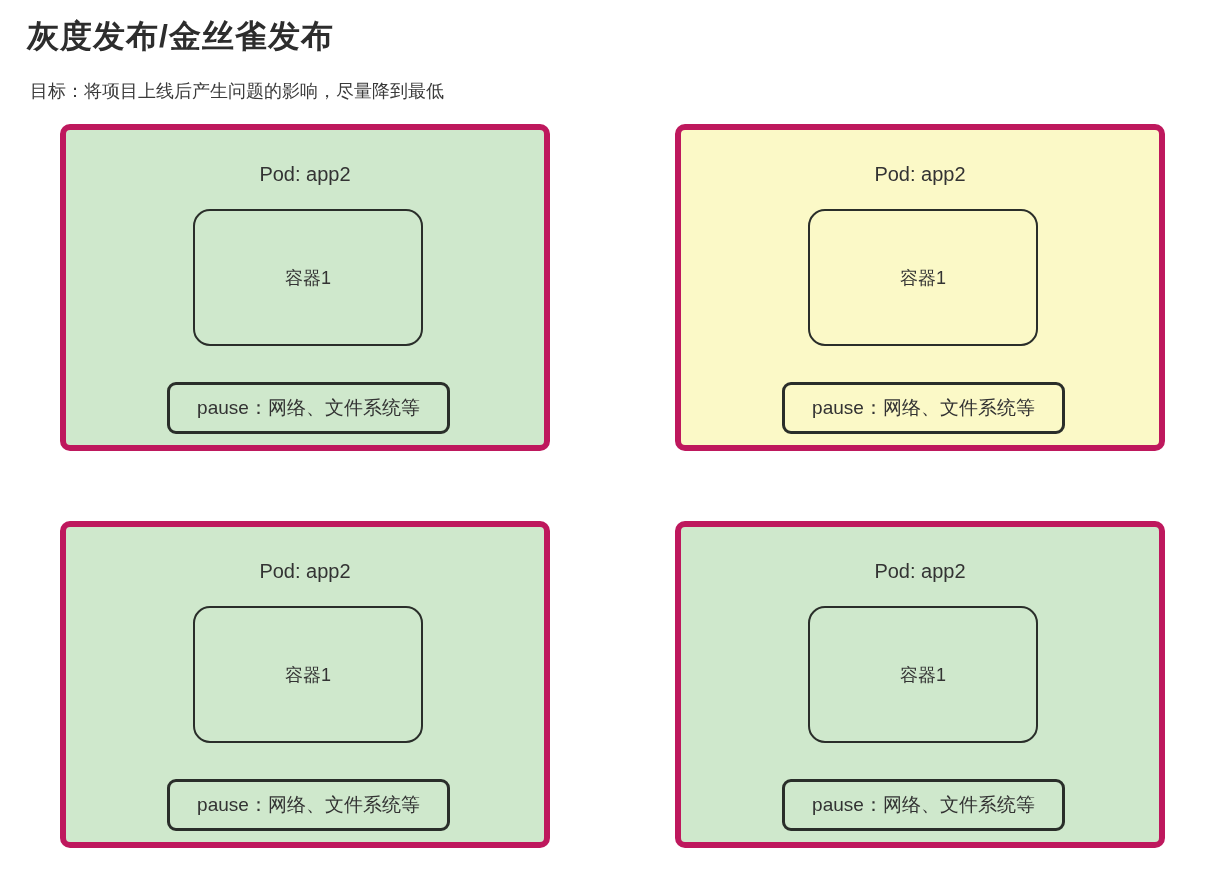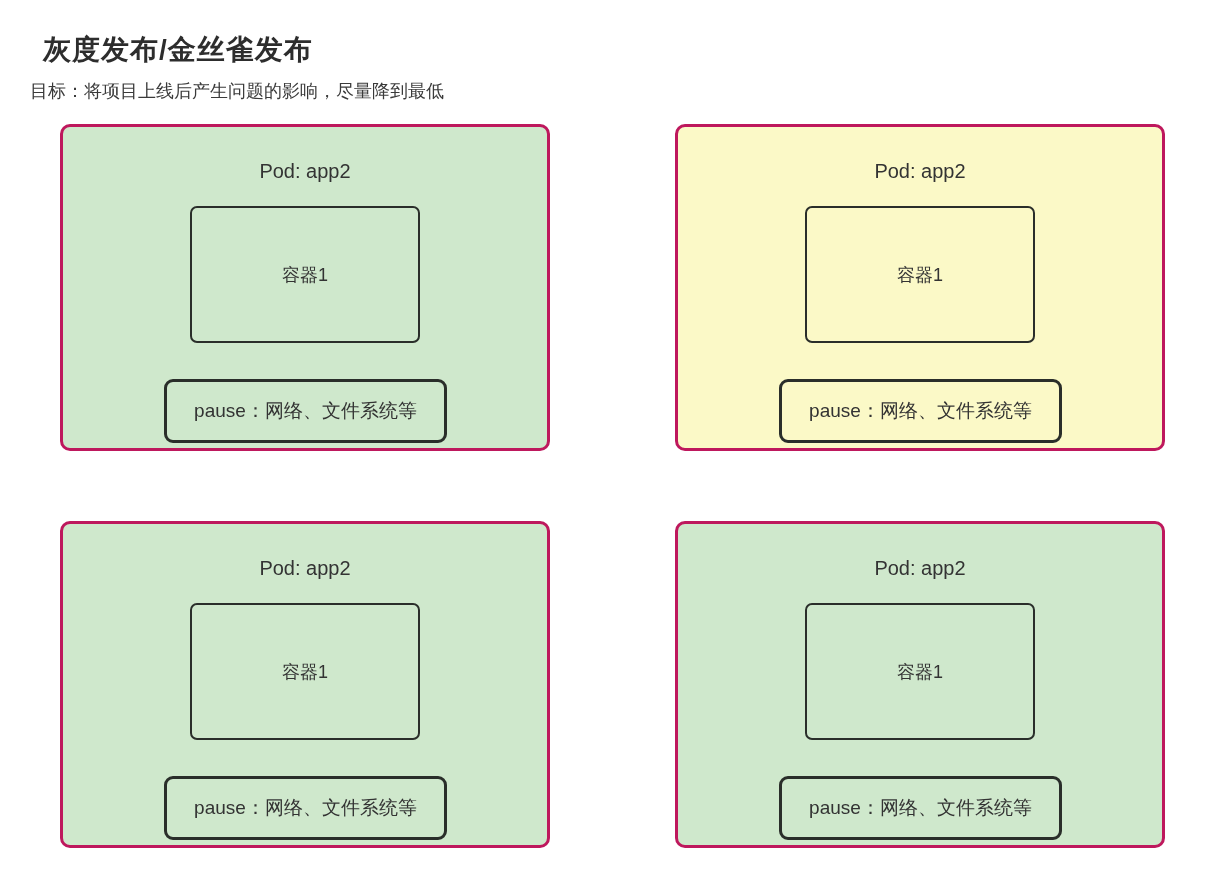--- a/index.html
+++ b/index.html
@@ -14,22 +14,22 @@
     background: #ffffff;
     overflow: hidden;
     font-family: "Liberation Sans", "DejaVu Sans", sans-serif;
   }
 
   
   .page-title {
     position: absolute;
     left: 27px;
     top: 16px;
-    margin: 16px;
-    font-size: 28px;
+    margin: 0;
+    font-size: 32px;
     font-weight: 700;
     color: #2d2d2d;
     letter-spacing: 1px;
     line-height: 1.25;
   }
   .page-subtitle {
     position: absolute;
     left: 26px;
     top: 76px;
     margin: 4px;
@@ -38,21 +38,21 @@
     color: #3a3a3a;
     line-height: 1.3;
   }
 
   
   .pod {
     position: absolute;
     width: 490px;
     height: 327px;
     box-sizing: border-box;
-    border: 3px solid #be185d;
+    border: 6px solid #be185d;
     border-radius: 10px;
     background: var(--fill, #cfe8cc);
   }
   .pod--tl { left: 60px;  top: 124px; }
   .pod--tr { left: 675px; top: 124px; }
   .pod--bl { left: 60px;  top: 521px; }
   .pod--br { left: 675px; top: 521px; }
 
   .pod__title {
     position: absolute;
@@ -65,33 +65,33 @@
     color: #333333;
   }
   .pod__container {
     position: absolute;
     left: 127px;
     top: 79px;
     width: 230px;
     height: 137px;
     box-sizing: border-box;
     border: 2.5px solid #2a2e2a;
-    border-radius: 7px;
+    border-radius: 17px;
     display: flex;
     align-items: center;
     justify-content: center;
     font-size: 18px;
     color: #333333;
   }
   .pod__pause {
     position: absolute;
     left: 101px;
     top: 252px;
     width: 283px;
-    height: 64px;
+    height: 52px;
     box-sizing: border-box;
     border: 3px solid #2a2e2a;
     border-radius: 9px;
     display: flex;
     align-items: center;
     justify-content: center;
     font-size: 19px;
     color: #333333;
     white-space: nowrap;
   }

